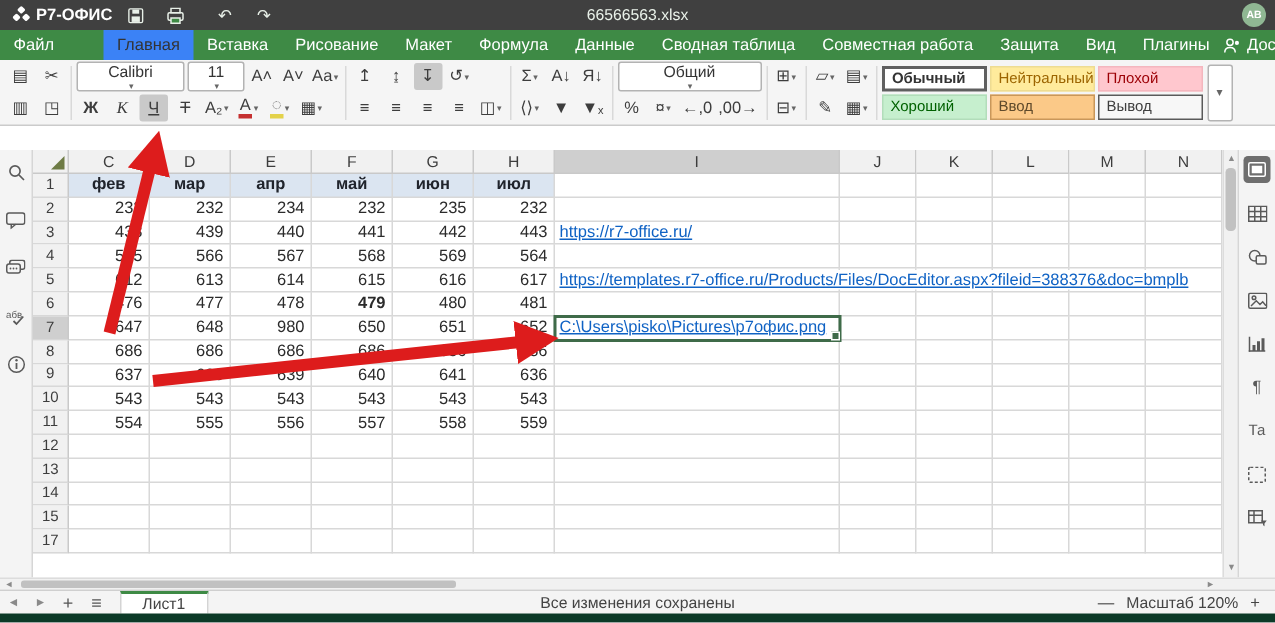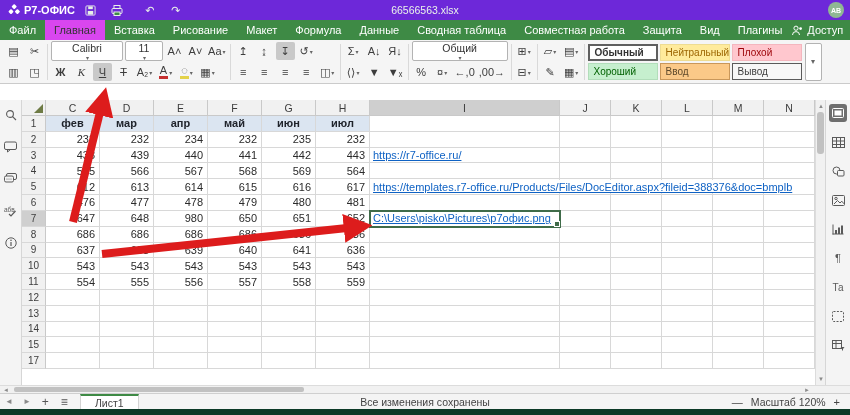--- a/index.html
+++ b/index.html
@@ -1,31 +1,31 @@
 <!DOCTYPE html>
 <html><head>
 <meta charset="utf-8">
 <style>
   html,body{margin:0;padding:0;background:#888;}
   #app{position:relative;width:850px;height:415px;overflow:hidden;background:#fff;
        font-family:"Liberation Sans","DejaVu Sans",sans-serif;-webkit-user-select:none;}
   
-  #titlebar{position:absolute;left:0;top:0;width:850px;height:20px;background:#6d28d9;
+  #titlebar{position:absolute;left:0;top:0;width:850px;height:20px;background:#404040;
             display:flex;align-items:center;color:#fff;}
   #logo{display:flex;align-items:center;gap:4px;padding:0 10px 0 8px;font-weight:bold;font-size:11px;}
   .tb-ico{width:26px;text-align:center;font-size:11px;color:#e8f0e8;cursor:default;}
   #filename{position:absolute;left:0;right:0;text-align:center;font-size:10.5px;color:#eaf2ea;pointer-events:none;}
   #avatar{position:absolute;right:6px;top:2px;width:16px;height:16px;border-radius:50%;
           background:#8fb793;color:#fff;font-size:7px;font-weight:bold;display:flex;
           align-items:center;justify-content:center;}
   
   #menubar{position:absolute;left:0;top:20px;width:850px;height:20px;background:#3e8a45;
            display:flex;align-items:stretch;color:#fff;font-size:11px;}
   .mtab{padding:0 9px;display:flex;align-items:center;cursor:pointer;white-space:nowrap;}
-  .mtab.active{background:#d946ef;color:#333;}
+  .mtab.active{background:#3b82f6;color:#333;margin-left:24px;}
   #menu-right{margin-left:auto;display:flex;align-items:center;gap:12px;padding-right:10px;}
   #menu-right .mr{display:flex;align-items:center;gap:4px;font-size:11px;}
   
   #toolbar{position:absolute;left:0;top:40px;width:850px;height:44px;background:#f5f5f5;
            border-bottom:1px solid #cbcbcb;display:flex;align-items:center;padding-left:4px;box-sizing:border-box;}
   .tb-group{display:flex;flex-direction:column;gap:2px;}
   .tb-row{display:flex;align-items:center;gap:2px;height:19px;}
   .tb-div{width:1px;height:36px;background:#d9d9d9;margin:0 3px;flex:none;}
   .tb-btn{height:18px;min-width:17px;padding:0 1px;border-radius:2px;display:flex;align-items:center;
           justify-content:center;color:#3d3d3d;font-size:11px;cursor:pointer;}
@@ -522,21 +522,21 @@
         <div class="gc" style="width: 51px;"></div>
         <div class="gc" style="width: 51px;"></div>
         <div class="gc" style="width: 51px;"></div>
         <div class="gc" style="width: 51px;"></div>
       </div>
       <div class="grow" style="height: 15.82px;">
         <div class="grh">6</div>
         <div class="gc num" style="width: 54px;">476</div>
         <div class="gc num" style="width: 54px;">477</div>
         <div class="gc num" style="width: 54px;">478</div>
-        <div class="gc num" style="width: 54px;">479</div>
+        <div class="gc num" style="width: 54px; font-weight: bold;">479</div>
         <div class="gc num" style="width: 54px;">480</div>
         <div class="gc num" style="width: 54px;">481</div>
         <div class="gc" style="width: 190px;"></div>
         <div class="gc" style="width: 51px;"></div>
         <div class="gc" style="width: 51px;"></div>
         <div class="gc" style="width: 51px;"></div>
         <div class="gc" style="width: 51px;"></div>
         <div class="gc" style="width: 51px;"></div>
       </div>
       <div class="grow" style="height: 15.82px;">

